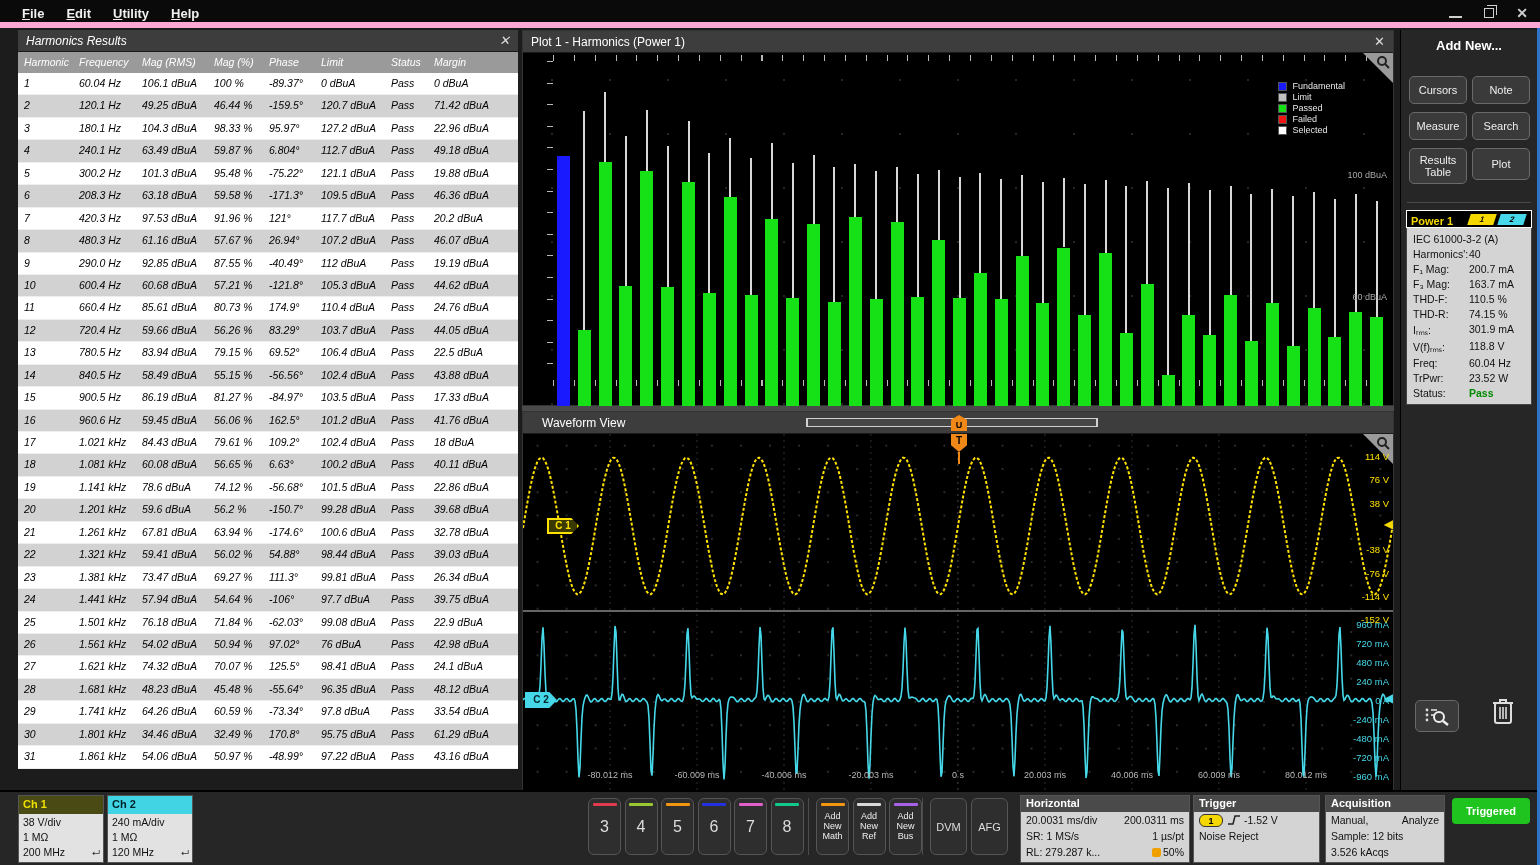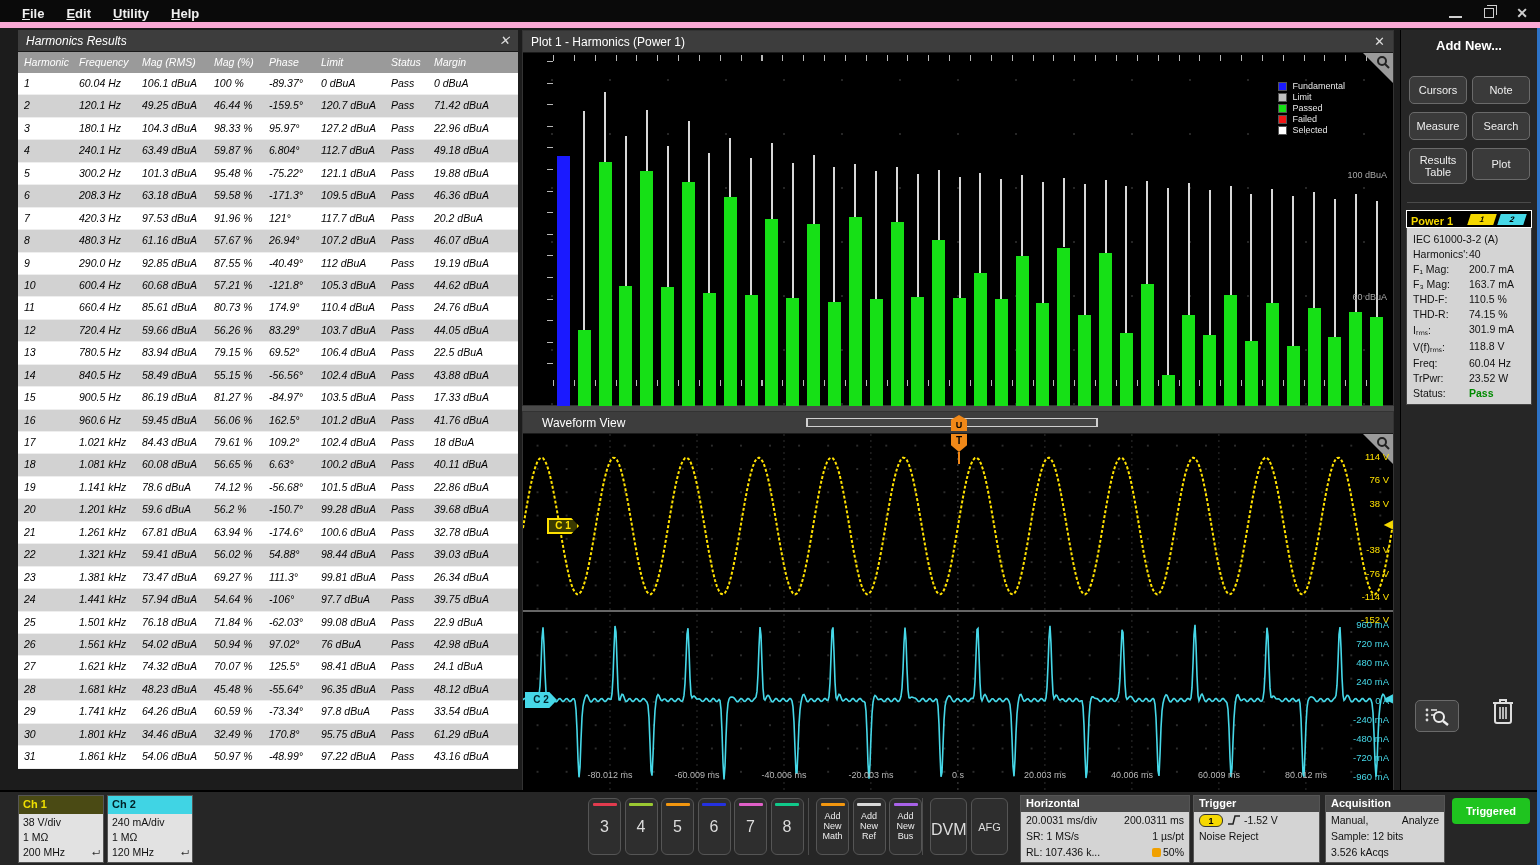--- a/index.html
+++ b/index.html
@@ -779,37 +779,37 @@
           <div class="nb-lines">Add<br>New<br>Math</div>
         </div><div class="num-btn" style="left: 852.5px;">
           <div class="stripe" style="background: rgb(216, 216, 216);"></div>
           <div class="nb-lines">Add<br>New<br>Ref</div>
         </div><div class="num-btn" style="left: 889px;">
           <div class="stripe" style="background: rgb(168, 98, 232);"></div>
           <div class="nb-lines">Add<br>New<br>Bus</div>
         </div></span>
     <div class="group-sep" style="left:922px;"></div>
     <span id="toolbtns"><div class="num-btn" style="left: 930px; width: 37px;">
-          <div class="nb-label" style="font-size: 16px; margin-top: 22px;">DVM</div>
+          <div class="nb-label" style="font-size: 11px; margin-top: 22px;">DVM</div>
         </div><div class="num-btn" style="left: 971px; width: 37px;">
           <div class="nb-label" style="font-size: 11px; margin-top: 22px;">AFG</div>
         </div></span>
 
     <div class="info-card" style="left:1020px;width:170px;">
       <div class="info-title">Horizontal</div>
       <div class="info-row">
         <span>20.0031 ms/div</span>
         <span>200.0311 ms</span>
       </div>
       <div class="info-row">
         <span>SR: 1 MS/s</span>
         <span>1 µs/pt</span>
       </div>
       <div class="info-row">
-        <span>RL: 107.436 k...</span>
+        <span>RL: 279.287 k...</span>
         <span><span id="rl-icon"></span><span>50%</span></span>
       </div>
     </div>
 
     <div class="info-card" style="left:1193px;width:127px;">
       <div class="info-title">Trigger</div>
       <div class="info-row" style="justify-content:flex-start;">
         <span class="src-pill">1</span>
         <svg width="14" height="12" viewBox="0 0 14 12" style="margin-right:3px;">
           <polyline points="1,10 6,10 8,2 13,2" fill="none" stroke="#222" stroke-width="1.5"></polyline>

